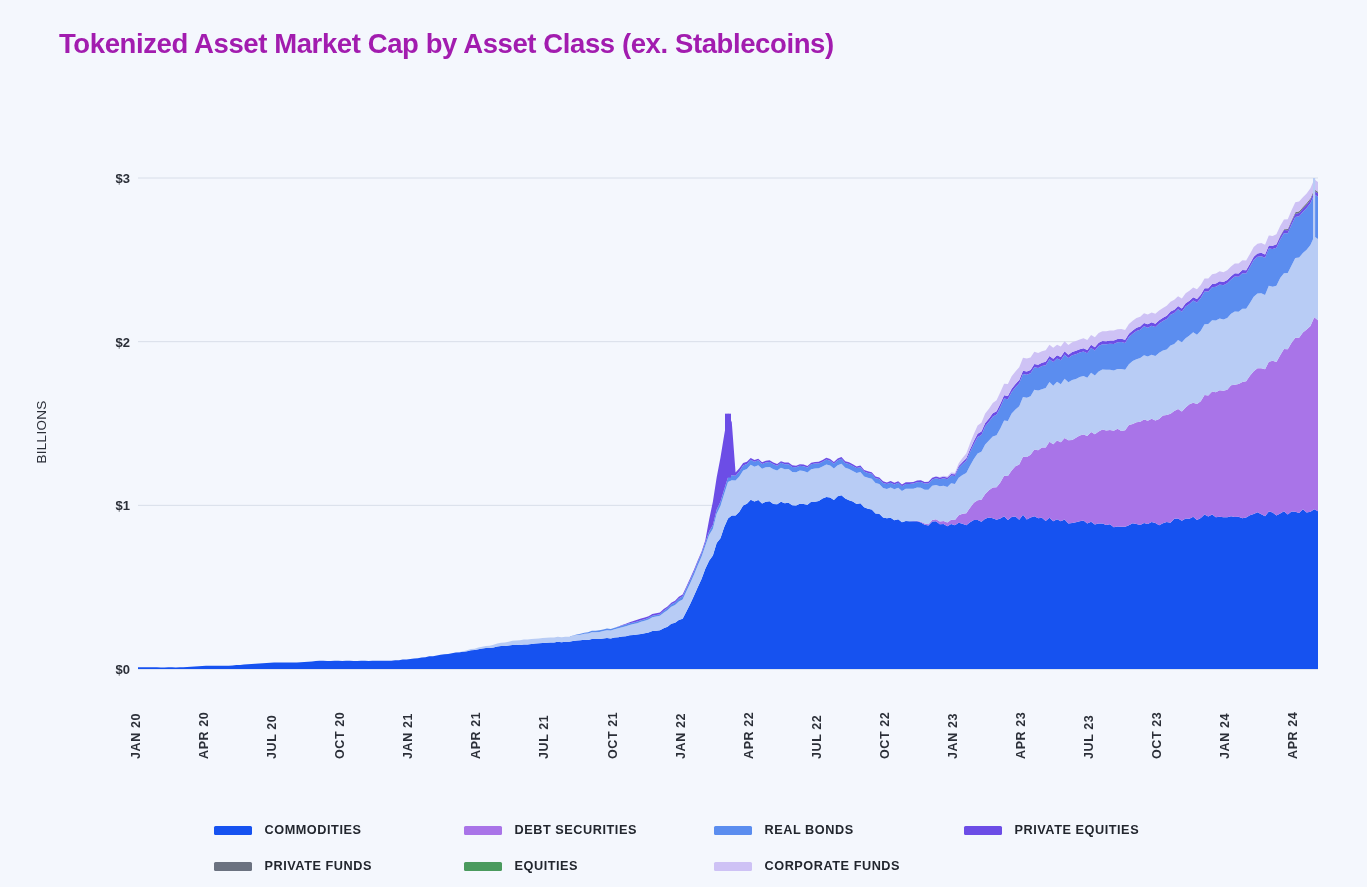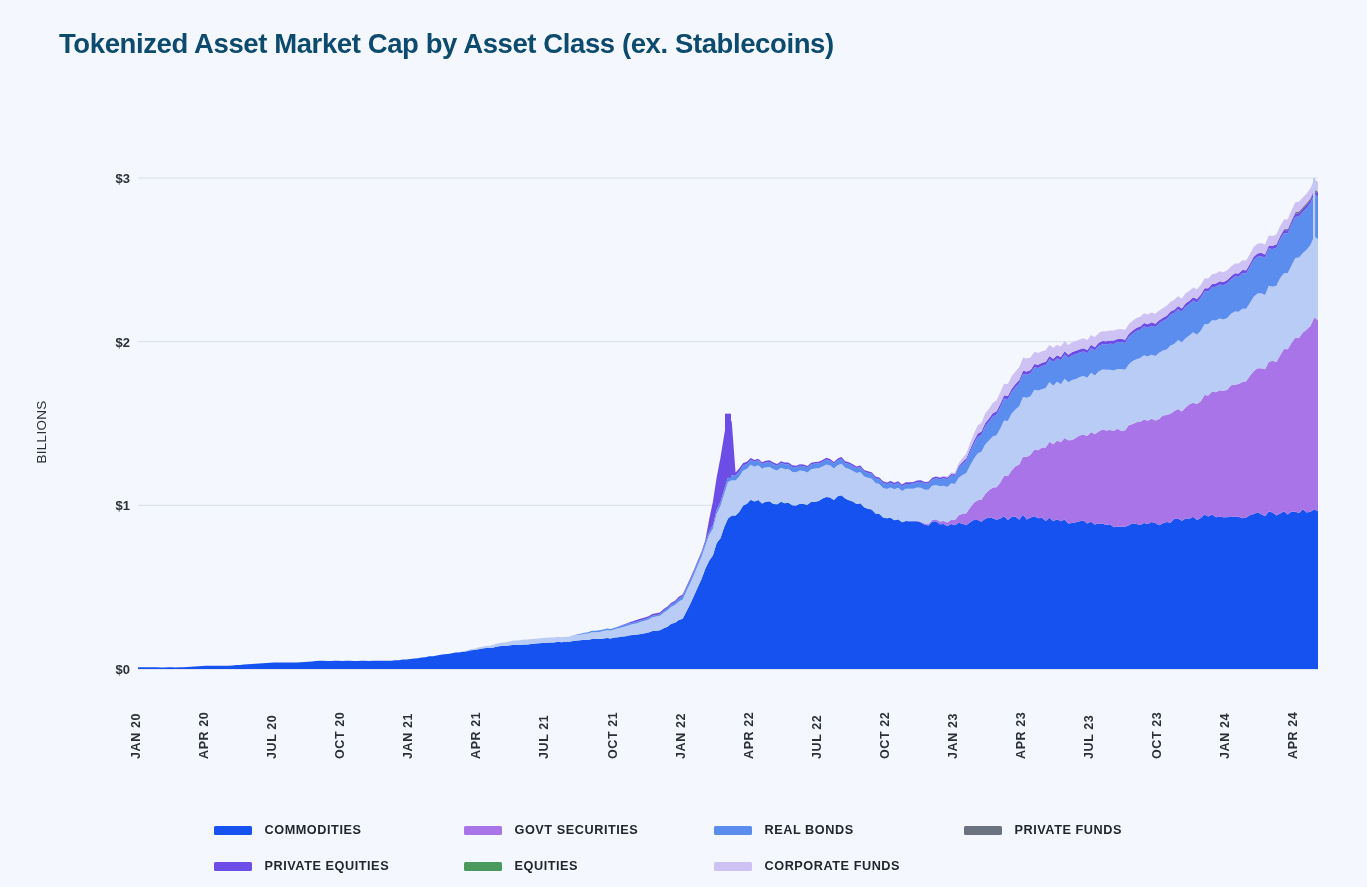--- a/index.html
+++ b/index.html
@@ -14,21 +14,21 @@
     overflow: hidden;
     position: relative;
   }
 
   #chart-title {
     position: absolute;
     left: 59px;
     top: 28px;
     font-size: 27.5px;
     font-weight: bold;
-    color: #0c4a6e;
+    color: #a21caf;
     letter-spacing: -0.4px;
     white-space: nowrap;
   }
 
   #plot-wrap {
     position: absolute;
     left: 0;
     top: 0;
     width: 1367px;
     height: 887px;
@@ -172,35 +172,35 @@
   </div>
 
 <div id="legend">
   <div id="legend-grid">
       <div class="legend-item">
         <span class="legend-swatch" style="background: rgb(22, 82, 240);"></span>
         <span class="legend-label">COMMODITIES</span>
       </div>
       <div class="legend-item">
         <span class="legend-swatch" style="background: rgb(169, 116, 232);"></span>
-        <span class="legend-label">GOVT SECURITIES</span>
+        <span class="legend-label">DEBT SECURITIES</span>
       </div>
       <div class="legend-item">
         <span class="legend-swatch" style="background: rgb(91, 141, 239);"></span>
         <span class="legend-label">REAL BONDS</span>
       </div>
       <div class="legend-item">
+        <span class="legend-swatch" style="background: rgb(108, 77, 230);"></span>
+        <span class="legend-label">PRIVATE EQUITIES</span>
+      </div>
+      <div class="legend-item">
         <span class="legend-swatch" style="background: rgb(107, 114, 128);"></span>
         <span class="legend-label">PRIVATE FUNDS</span>
       </div>
       <div class="legend-item">
-        <span class="legend-swatch" style="background: rgb(108, 77, 230);"></span>
-        <span class="legend-label">PRIVATE EQUITIES</span>
-      </div>
-      <div class="legend-item">
         <span class="legend-swatch" style="background: rgb(74, 154, 94);"></span>
         <span class="legend-label">EQUITIES</span>
       </div>
       <div class="legend-item">
         <span class="legend-swatch" style="background: rgb(206, 194, 245);"></span>
         <span class="legend-label">CORPORATE FUNDS</span>
       </div>
     </div>
 </div>
 

